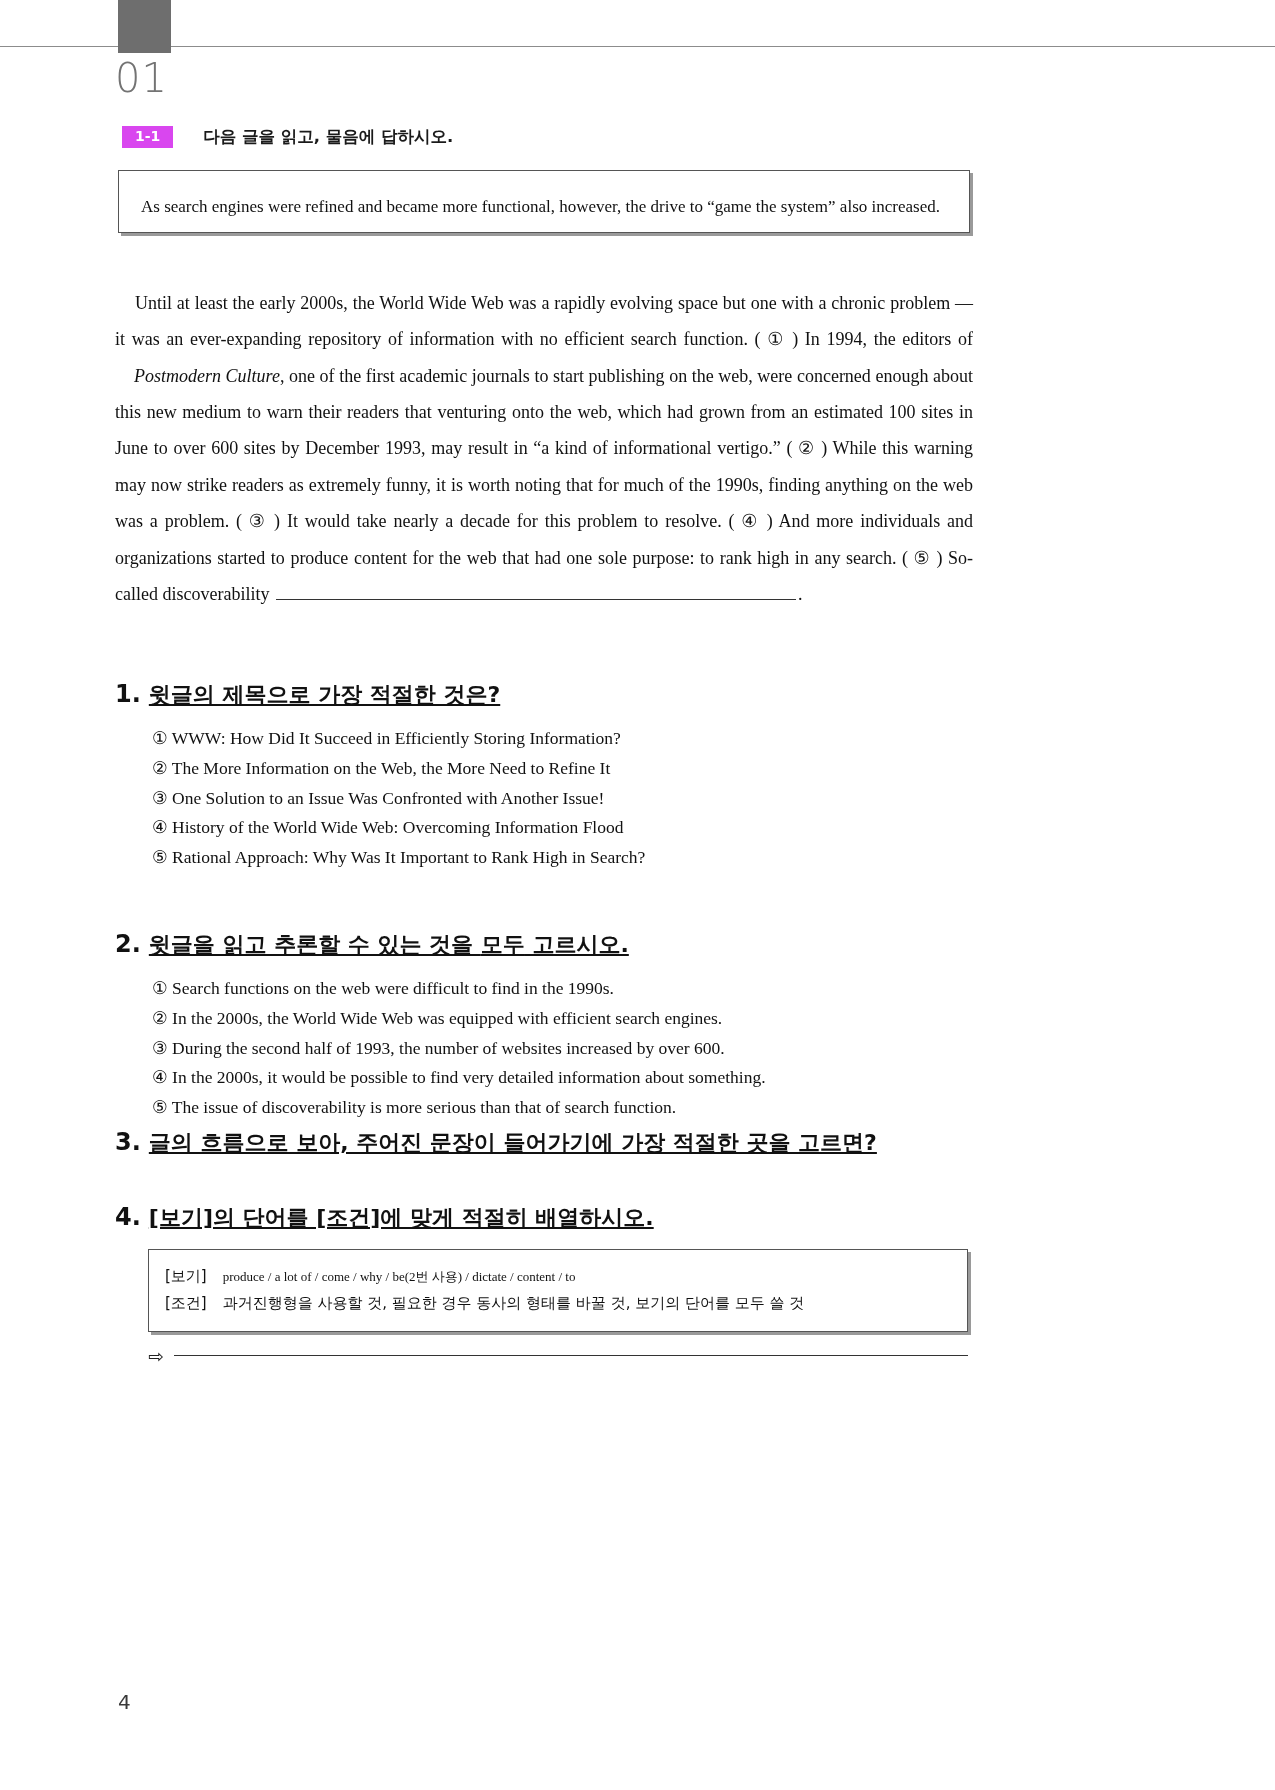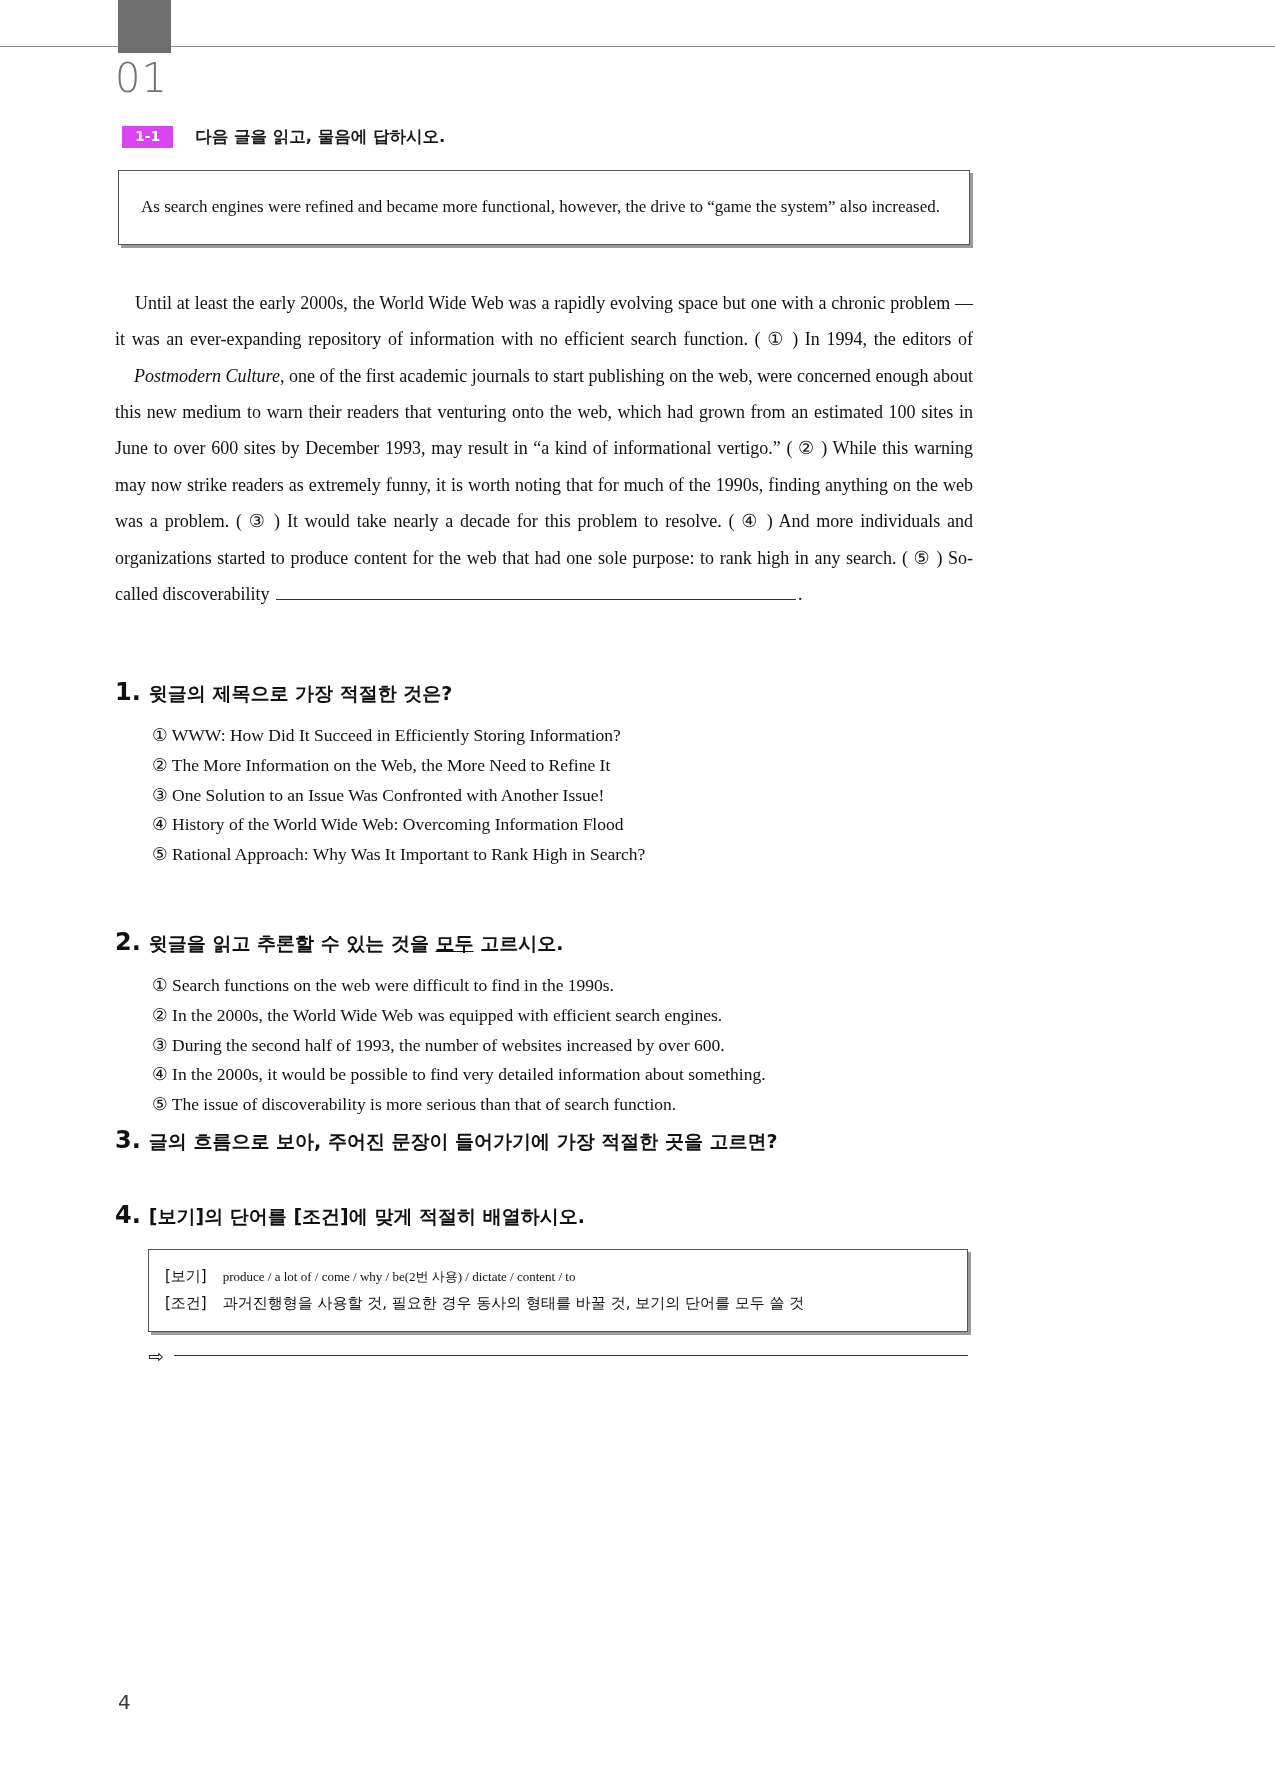--- a/index.html
+++ b/index.html
@@ -57,37 +57,37 @@
     background: #d946ef;
     color: #ffffff;
     font-family: "DejaVu Sans", sans-serif;
     font-size: 14px;
     font-weight: bold;
     letter-spacing: 0px;
     padding: 3px 13px 4px 13px;
     line-height: 1.1;
   }
   .direction-text {
-    margin-left: 22px;
+    margin-left: 30px;
     font-family: "DejaVu Sans", sans-serif;
     font-size: 16.5px;
     font-weight: bold;
     color: #1a1a1a;
   }
 
   
   .given-box {
     position: absolute;
     left: 118px;
     top: 170px;
     width: 852px;
     box-sizing: border-box;
     border: 1px solid #555;
     box-shadow: 3px 3px 0 0 #9a9a9a;
-    padding: 19px 22px 20px 22px;
+    padding: 19px 22px 8px 22px;
   }
   .given-text {
     font-family: "Liberation Serif", serif;
     font-size: 17px;
     line-height: 2.0;
     text-align: justify;
     text-align-last: left;
     color: #111;
   }
 
@@ -124,23 +124,24 @@
   .q-num {
     font-family: "DejaVu Sans", sans-serif;
     font-size: 24px;
     font-weight: bold;
     color: #111;
     margin-right: 8px;
     line-height: 1;
   }
   .q-title {
     font-family: "DejaVu Sans", sans-serif;
-    font-size: 19px;
-    font-weight: bold;
-    color: #111;
+    font-size: 22px;
+    font-weight: bold;
+    color: #111;
+    text-decoration: underline;
   }
   .q-title u { text-decoration: underline; }
 
   .choices {
     margin-top: 14px;
     margin-left: 37px;
   }
   .choice {
     font-family: "Liberation Serif", serif;
     font-size: 17.5px;

